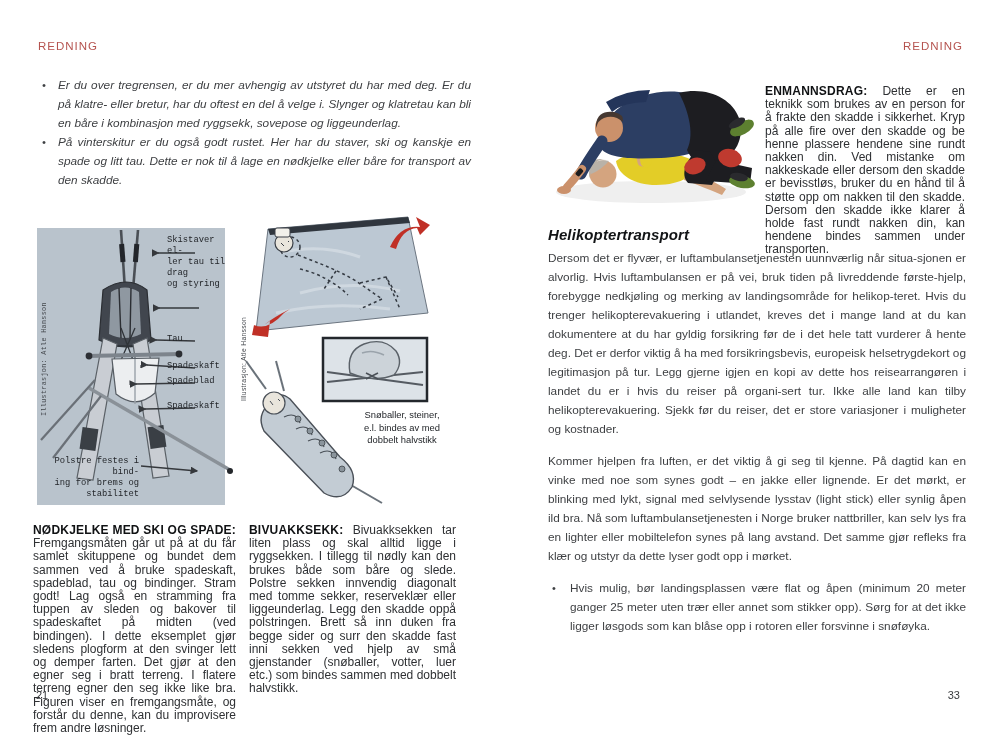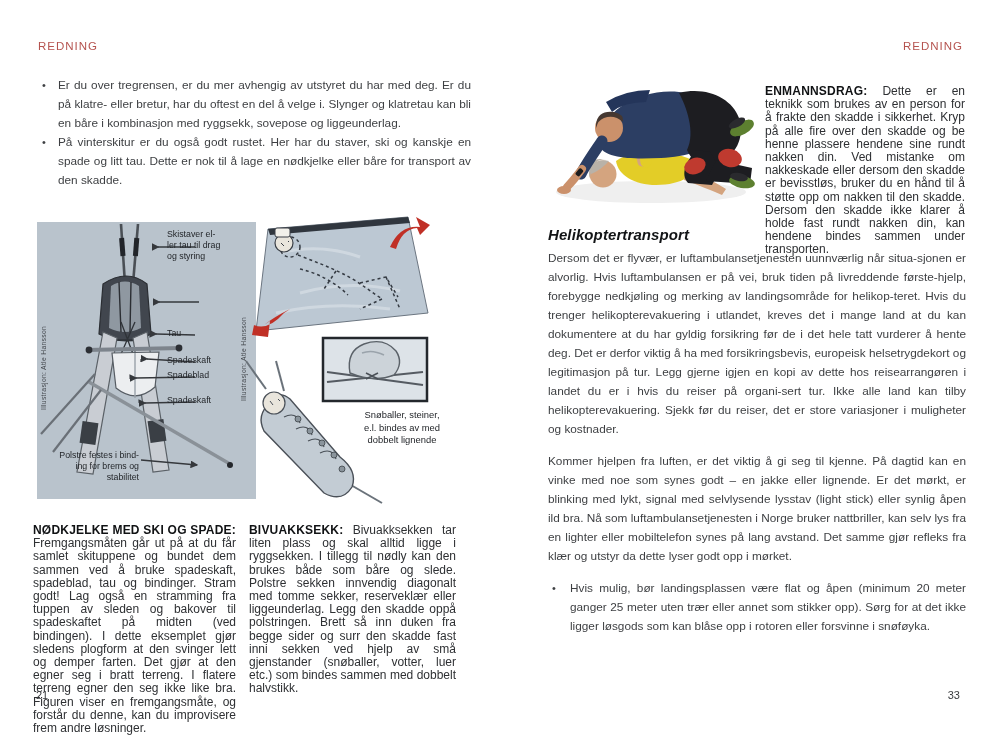--- a/index.html
+++ b/index.html
@@ -21,26 +21,26 @@
   .sled-box{background:#b9c3cc;}
   p.para{margin:0 0 13px 0;}
 </style>
 </head>
 <body>
 
 <div class="canvas">
 
   <div class="abs runhead" style="left:38px;top:40px;">REDNING</div>
 
-  <ul class="bullets abs body-text" style="left:38px;top:76px;width:433px;">
+  <ul class="bullets abs body-text" style="left:38px;top:76px;width:433px;font-style:italic;">
     <li>Er du over tregrensen, er du mer avhengig av utstyret du har med deg. Er du på klatre- eller bretur, har du oftest en del å velge i. Slynger og klatretau kan bli en båre i kombinasjon med ryggsekk, sovepose og liggeunderlag.</li>
     <li>På vinterskitur er du også godt rustet. Her har du staver, ski og kanskje en spade og litt tau. Dette er nok til å lage en nødkjelke eller båre for transport av den skadde.</li>
   </ul>
 
-  <div class="abs sled-box" style="left:37px;top:222px;width:219px;height:277px;">
+  <div class="abs sled-box" style="left:37px;top:228px;width:188px;height:277px;font-family:Liberation Mono, monospace;">
     <svg width="199" height="277" viewBox="0 0 199 277">
       <defs>
         <marker id="ahL" markerWidth="6" markerHeight="6" refX="1" refY="3" orient="auto">
           <path d="M6,0 L0,3 L6,6 Z" fill="#35383c"></path>
         </marker>
         <marker id="ahR" markerWidth="6" markerHeight="6" refX="5" refY="3" orient="auto">
           <path d="M0,0 L6,3 L0,6 Z" fill="#35383c"></path>
         </marker>
       </defs>
 
@@ -135,21 +135,21 @@
         <circle cx="58" cy="206" r="3" fill="#8a949c" stroke="#3c4248" stroke-width="0.8"></circle>
         <circle cx="70" cy="218" r="3" fill="#8a949c" stroke="#3c4248" stroke-width="0.8"></circle>
         <circle cx="82" cy="230" r="3" fill="#8a949c" stroke="#3c4248" stroke-width="0.8"></circle>
         <circle cx="94" cy="242" r="3" fill="#8a949c" stroke="#3c4248" stroke-width="0.8"></circle>
         <circle cx="102" cy="256" r="3" fill="#8a949c" stroke="#3c4248" stroke-width="0.8"></circle>
       </g>
     </svg>
     <div class="abs credit" style="left:0px;top:28px;height:160px;">Illustrasjon: Atle Hansson</div>
     <div class="abs illu-caption" style="left:112px;top:196px;width:100px;">Snøballer, steiner,
 e.l. bindes av med
-dobbelt lignende</div>
+dobbelt halvstikk</div>
   </div>
 
   <p class="caption abs" style="left:33px;top:512px;width:203px;">
     <b>NØDKJELKE MED SKI OG SPADE:</b>
     <span>Fremgangsmåten går ut på at du får samlet skituppene og bundet dem sammen ved å bruke spadeskaft, spadeblad, tau og bindinger. Stram godt! Lag også en stramming fra tuppen av sleden og bakover til spadeskaftet på midten (ved bindingen). I dette eksemplet gjør sledens plogform at den svinger lett og demper farten. Det gjør at den egner seg i bratt terreng. I flatere terreng egner den seg ikke like bra. Figuren viser en fremgangsmåte, og forstår du denne, kan du improvisere frem andre løsninger.</span>
   </p>
 
   <p class="caption abs" style="left:249px;top:512px;width:207px;">
     <b>BIVUAKKSEKK:</b>
     <span>Bivuakksekken tar liten plass og skal alltid ligge i ryggsekken. I tillegg til nødly kan den brukes både som båre og slede. Polstre sekken innvendig diagonalt med tomme sekker, reserveklær eller liggeunderlag. Legg den skadde oppå polstringen. Brett så inn duken fra begge sider og surr den skadde fast inni sekken ved hjelp av små gjenstander (snøballer, votter, luer etc.) som bindes sammen med dobbelt halvstikk.</span>

